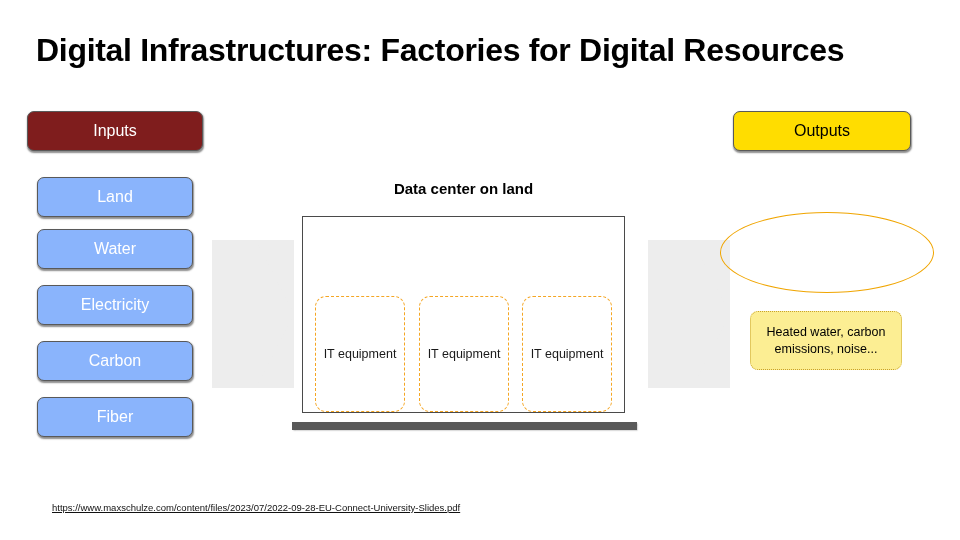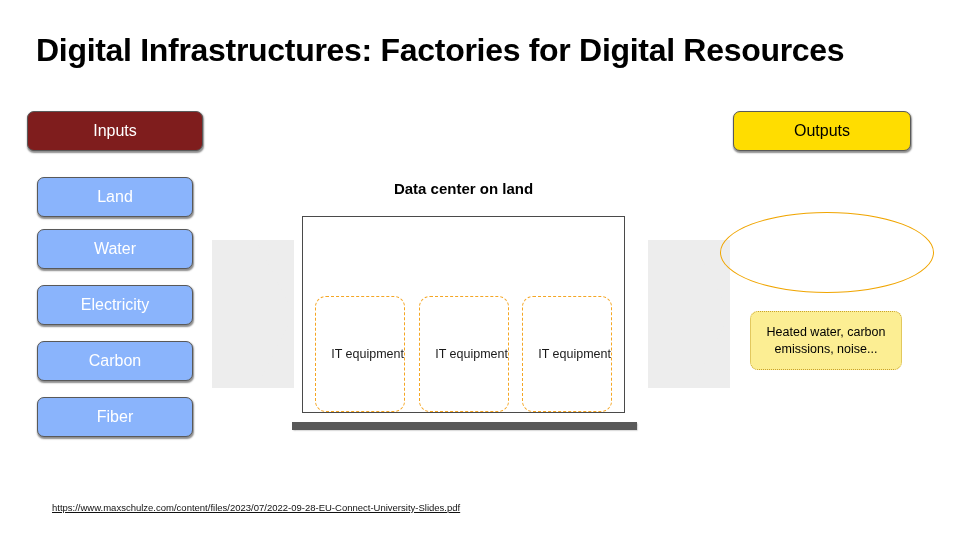--- a/index.html
+++ b/index.html
@@ -141,21 +141,21 @@
   .it-equipment {
     position: absolute;
     top: 296px;
     width: 90px;
     height: 116px;
     border: 1.8px dashed #F5A623;
     border-radius: 11px;
     background: #ffffff;
     display: flex;
     align-items: center;
-    justify-content: flex-end;
+    justify-content: center;
     text-align: center;
     font-size: 12.5px;
     color: #1a1a1a;
     line-height: 1.3;
   }
   .it-equipment.i0 { left: 315px; }
   .it-equipment.i1 { left: 419px; }
   .it-equipment.i2 { left: 522px; }
 
   #ground-bar {

